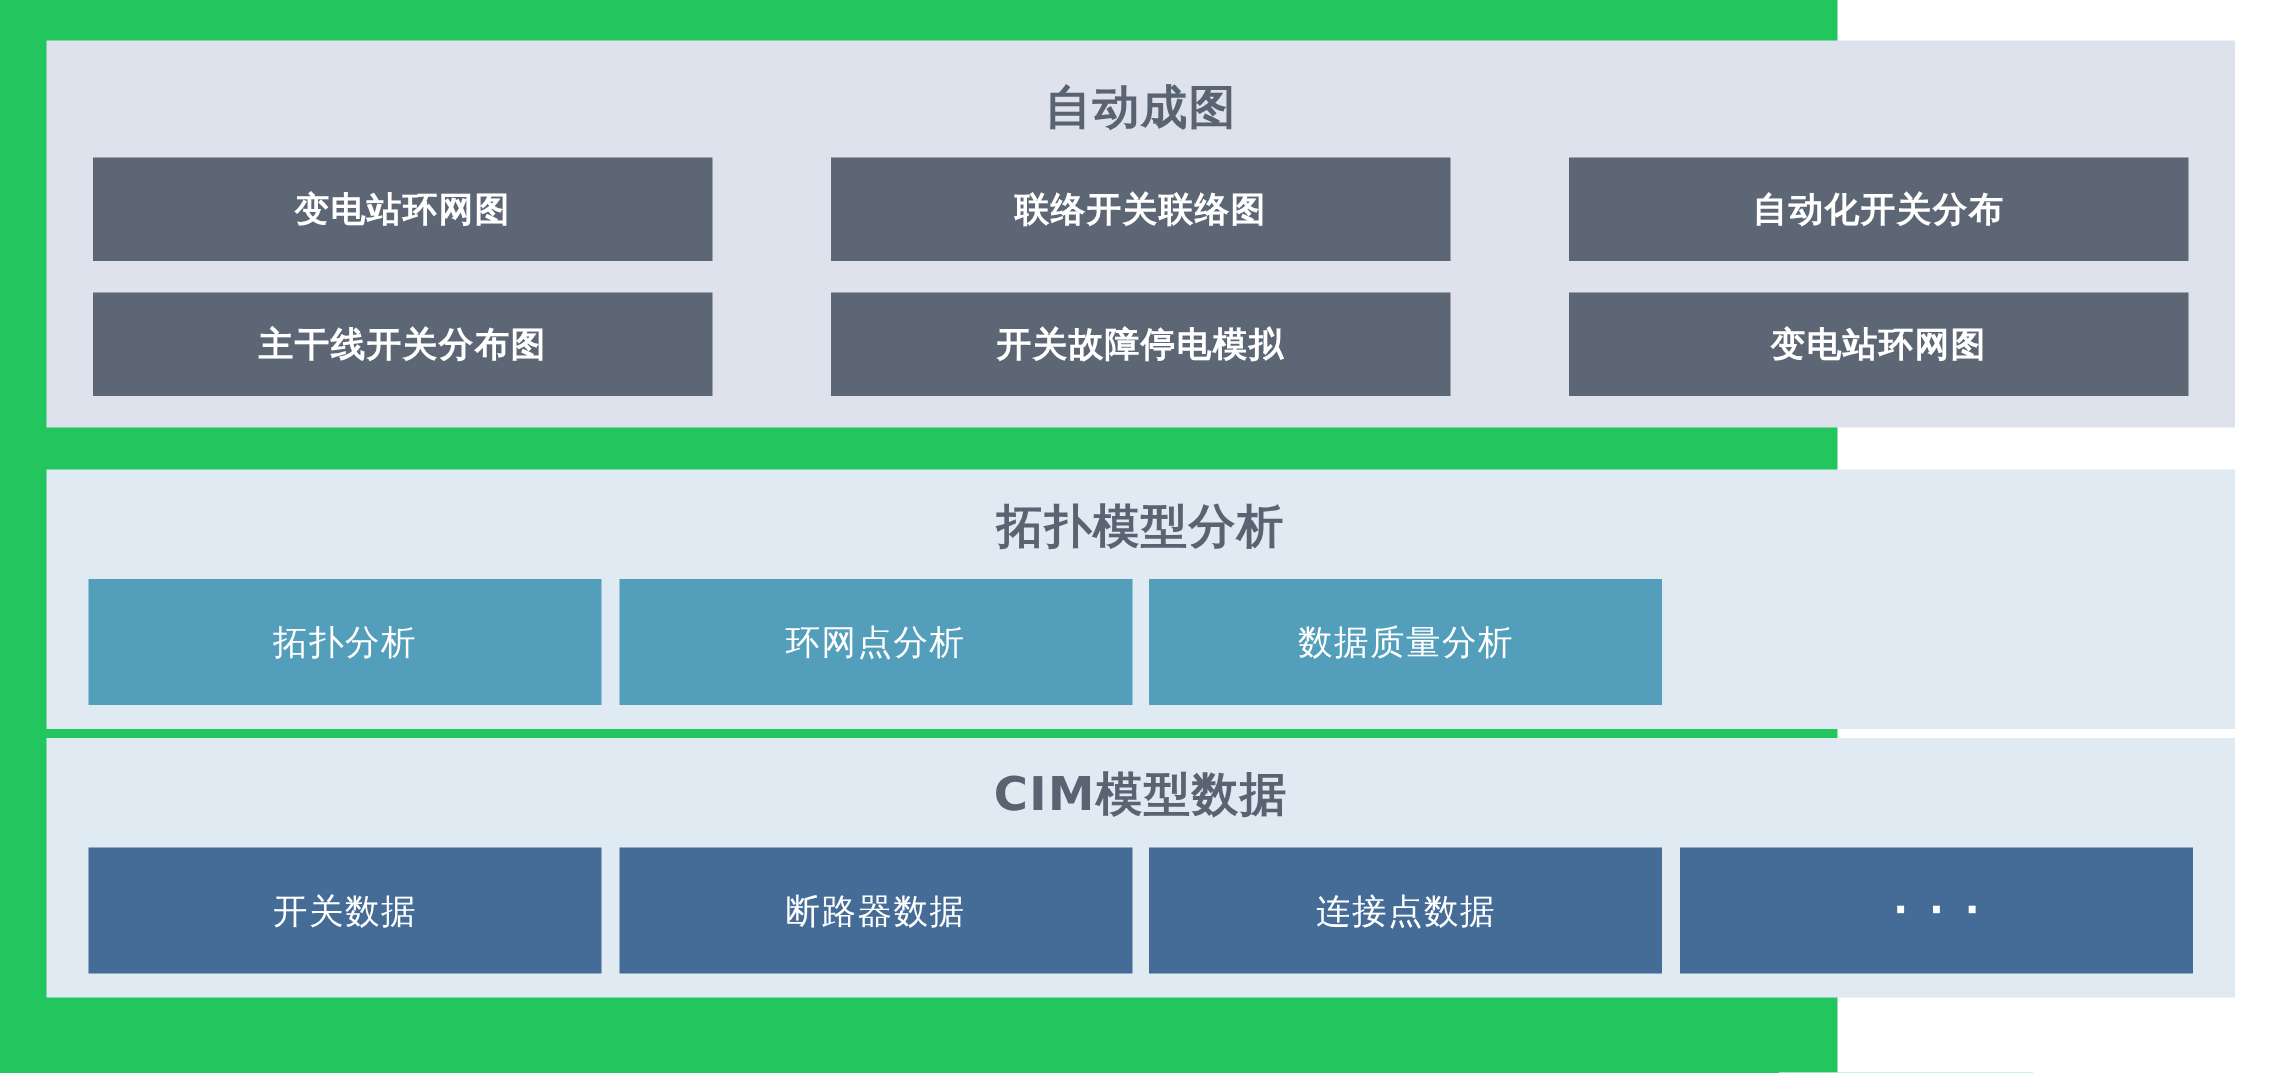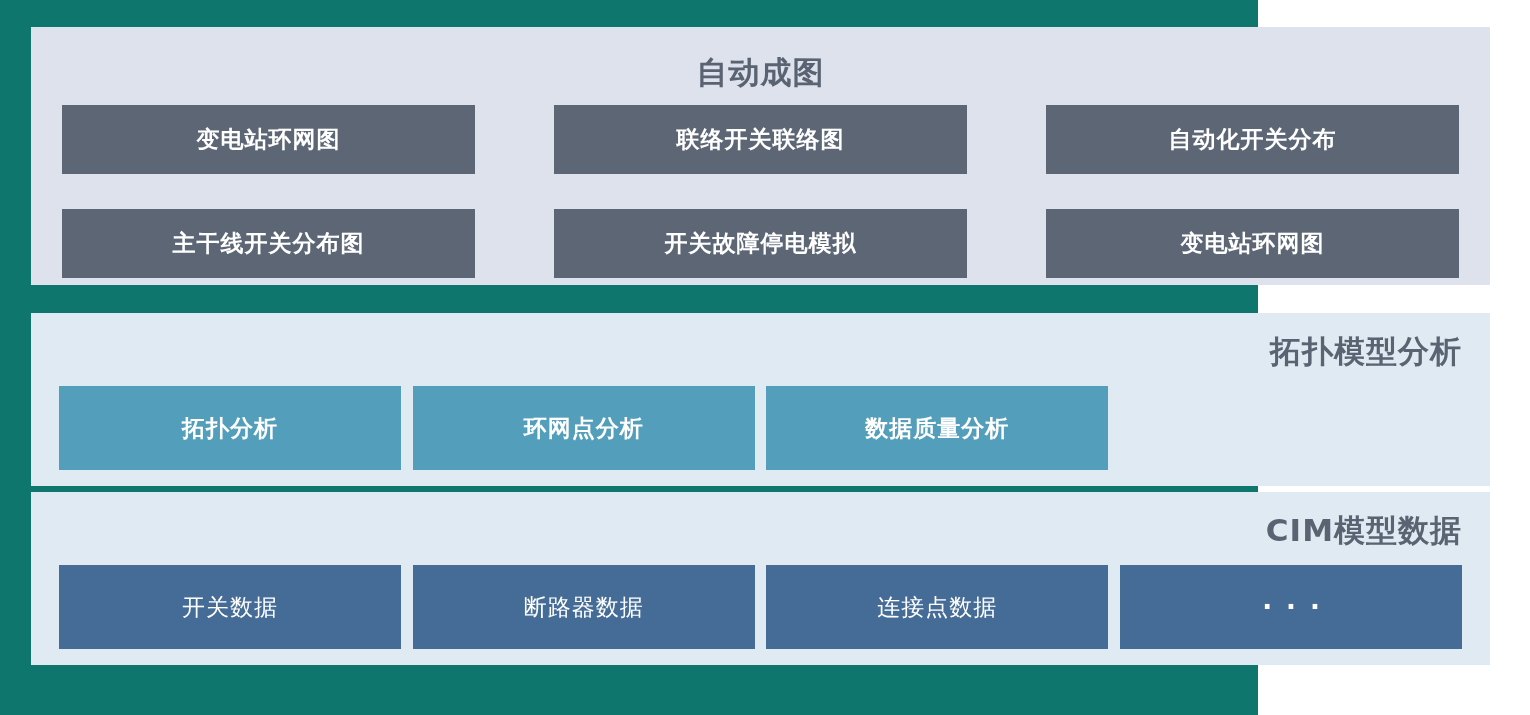--- a/index.html
+++ b/index.html
@@ -8,22 +8,21 @@
     background: #ffffff;
     width: 1530px;
     height: 715px;
     font-family: "DejaVu Sans", "Liberation Sans", sans-serif;
     overflow: hidden;
   }
   .canvas {
     position: relative;
     width: 1225px;
     height: 715px;
-    background: #0f766e;
-    padding-left: 33px;
+    background: #22c55e;
   }
   .layer {
     position: absolute;
     left: 31px;
     width: 1459px;
     box-sizing: border-box;
   }
   .layer-title {
     text-align: center;
     font-weight: bold;
@@ -41,21 +40,21 @@
   .layer-auto .layer-title {
     height: 41px;
     line-height: 41px;
     margin-bottom: 12px;
   }
   .grid-3x2 {
     display: grid;
     grid-template-columns: repeat(3, 413px);
     grid-auto-rows: 69px;
     justify-content: space-between;
-    row-gap: 35px;
+    row-gap: 21px;
   }
   .box {
     display: flex;
     align-items: center;
     justify-content: center;
     color: #ffffff;
     font-size: 23px;
     letter-spacing: 1px;
   }
   .box-dark {
@@ -67,31 +66,30 @@
     top: 313px;
     height: 173px;
     background: #dfeaf2;
     padding: 18px 28px 0 28px;
   }
   .layer-topo .layer-title,
   .layer-cim .layer-title {
     height: 41px;
     line-height: 41px;
     margin-bottom: 14px;
-    text-align: right;
   }
   .row-4 {
     display: grid;
     grid-template-columns: repeat(4, 342px);
     grid-auto-rows: 84px;
     justify-content: space-between;
   }
   .box-teal {
     background: #539eba;
-    font-weight: 700;
+    font-weight: 400;
   }
   
   .layer-cim {
     top: 492px;
     height: 173px;
     background: #dfeaf2;
     padding: 18px 28px 0 28px;
   }
   .box-blue {
     background: #456c97;

